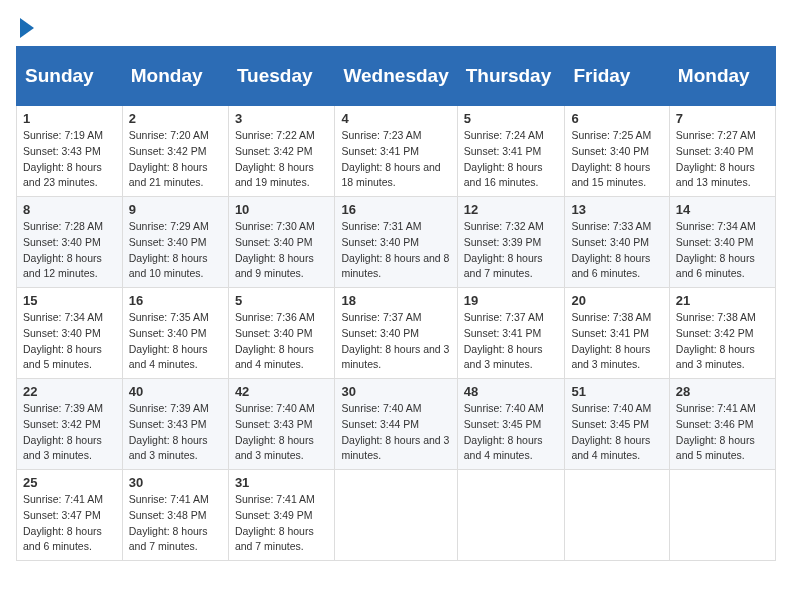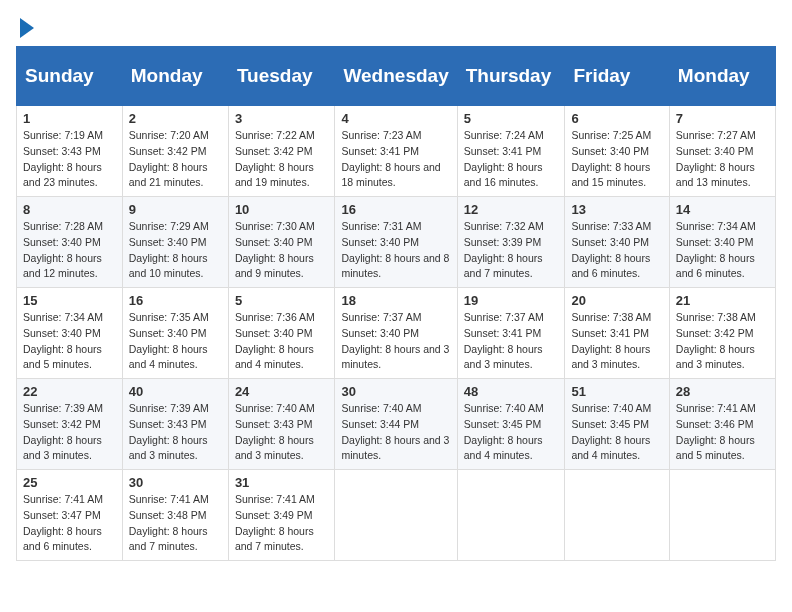--- a/index.html
+++ b/index.html
@@ -211,21 +211,21 @@
       <tr>
         <td>
           <span class="day-number">22</span>
           <div class="day-info">Sunrise: 7:39 AM<br>Sunset: 3:42 PM<br>Daylight: 8 hours and 3 minutes.</div>
         </td>
         <td>
           <span class="day-number">40</span>
           <div class="day-info">Sunrise: 7:39 AM<br>Sunset: 3:43 PM<br>Daylight: 8 hours and 3 minutes.</div>
         </td>
         <td>
-          <span class="day-number">24</span>
+          <span class="day-number">42</span>
           <div class="day-info">Sunrise: 7:40 AM<br>Sunset: 3:43 PM<br>Daylight: 8 hours and 3 minutes.</div>
         </td>
         <td>
           <span class="day-number">30</span>
           <div class="day-info">Sunrise: 7:40 AM<br>Sunset: 3:44 PM<br>Daylight: 8 hours and 3 minutes.</div>
         </td>
         <td>
           <span class="day-number">48</span>
           <div class="day-info">Sunrise: 7:40 AM<br>Sunset: 3:45 PM<br>Daylight: 8 hours and 4 minutes.</div>
         </td>

